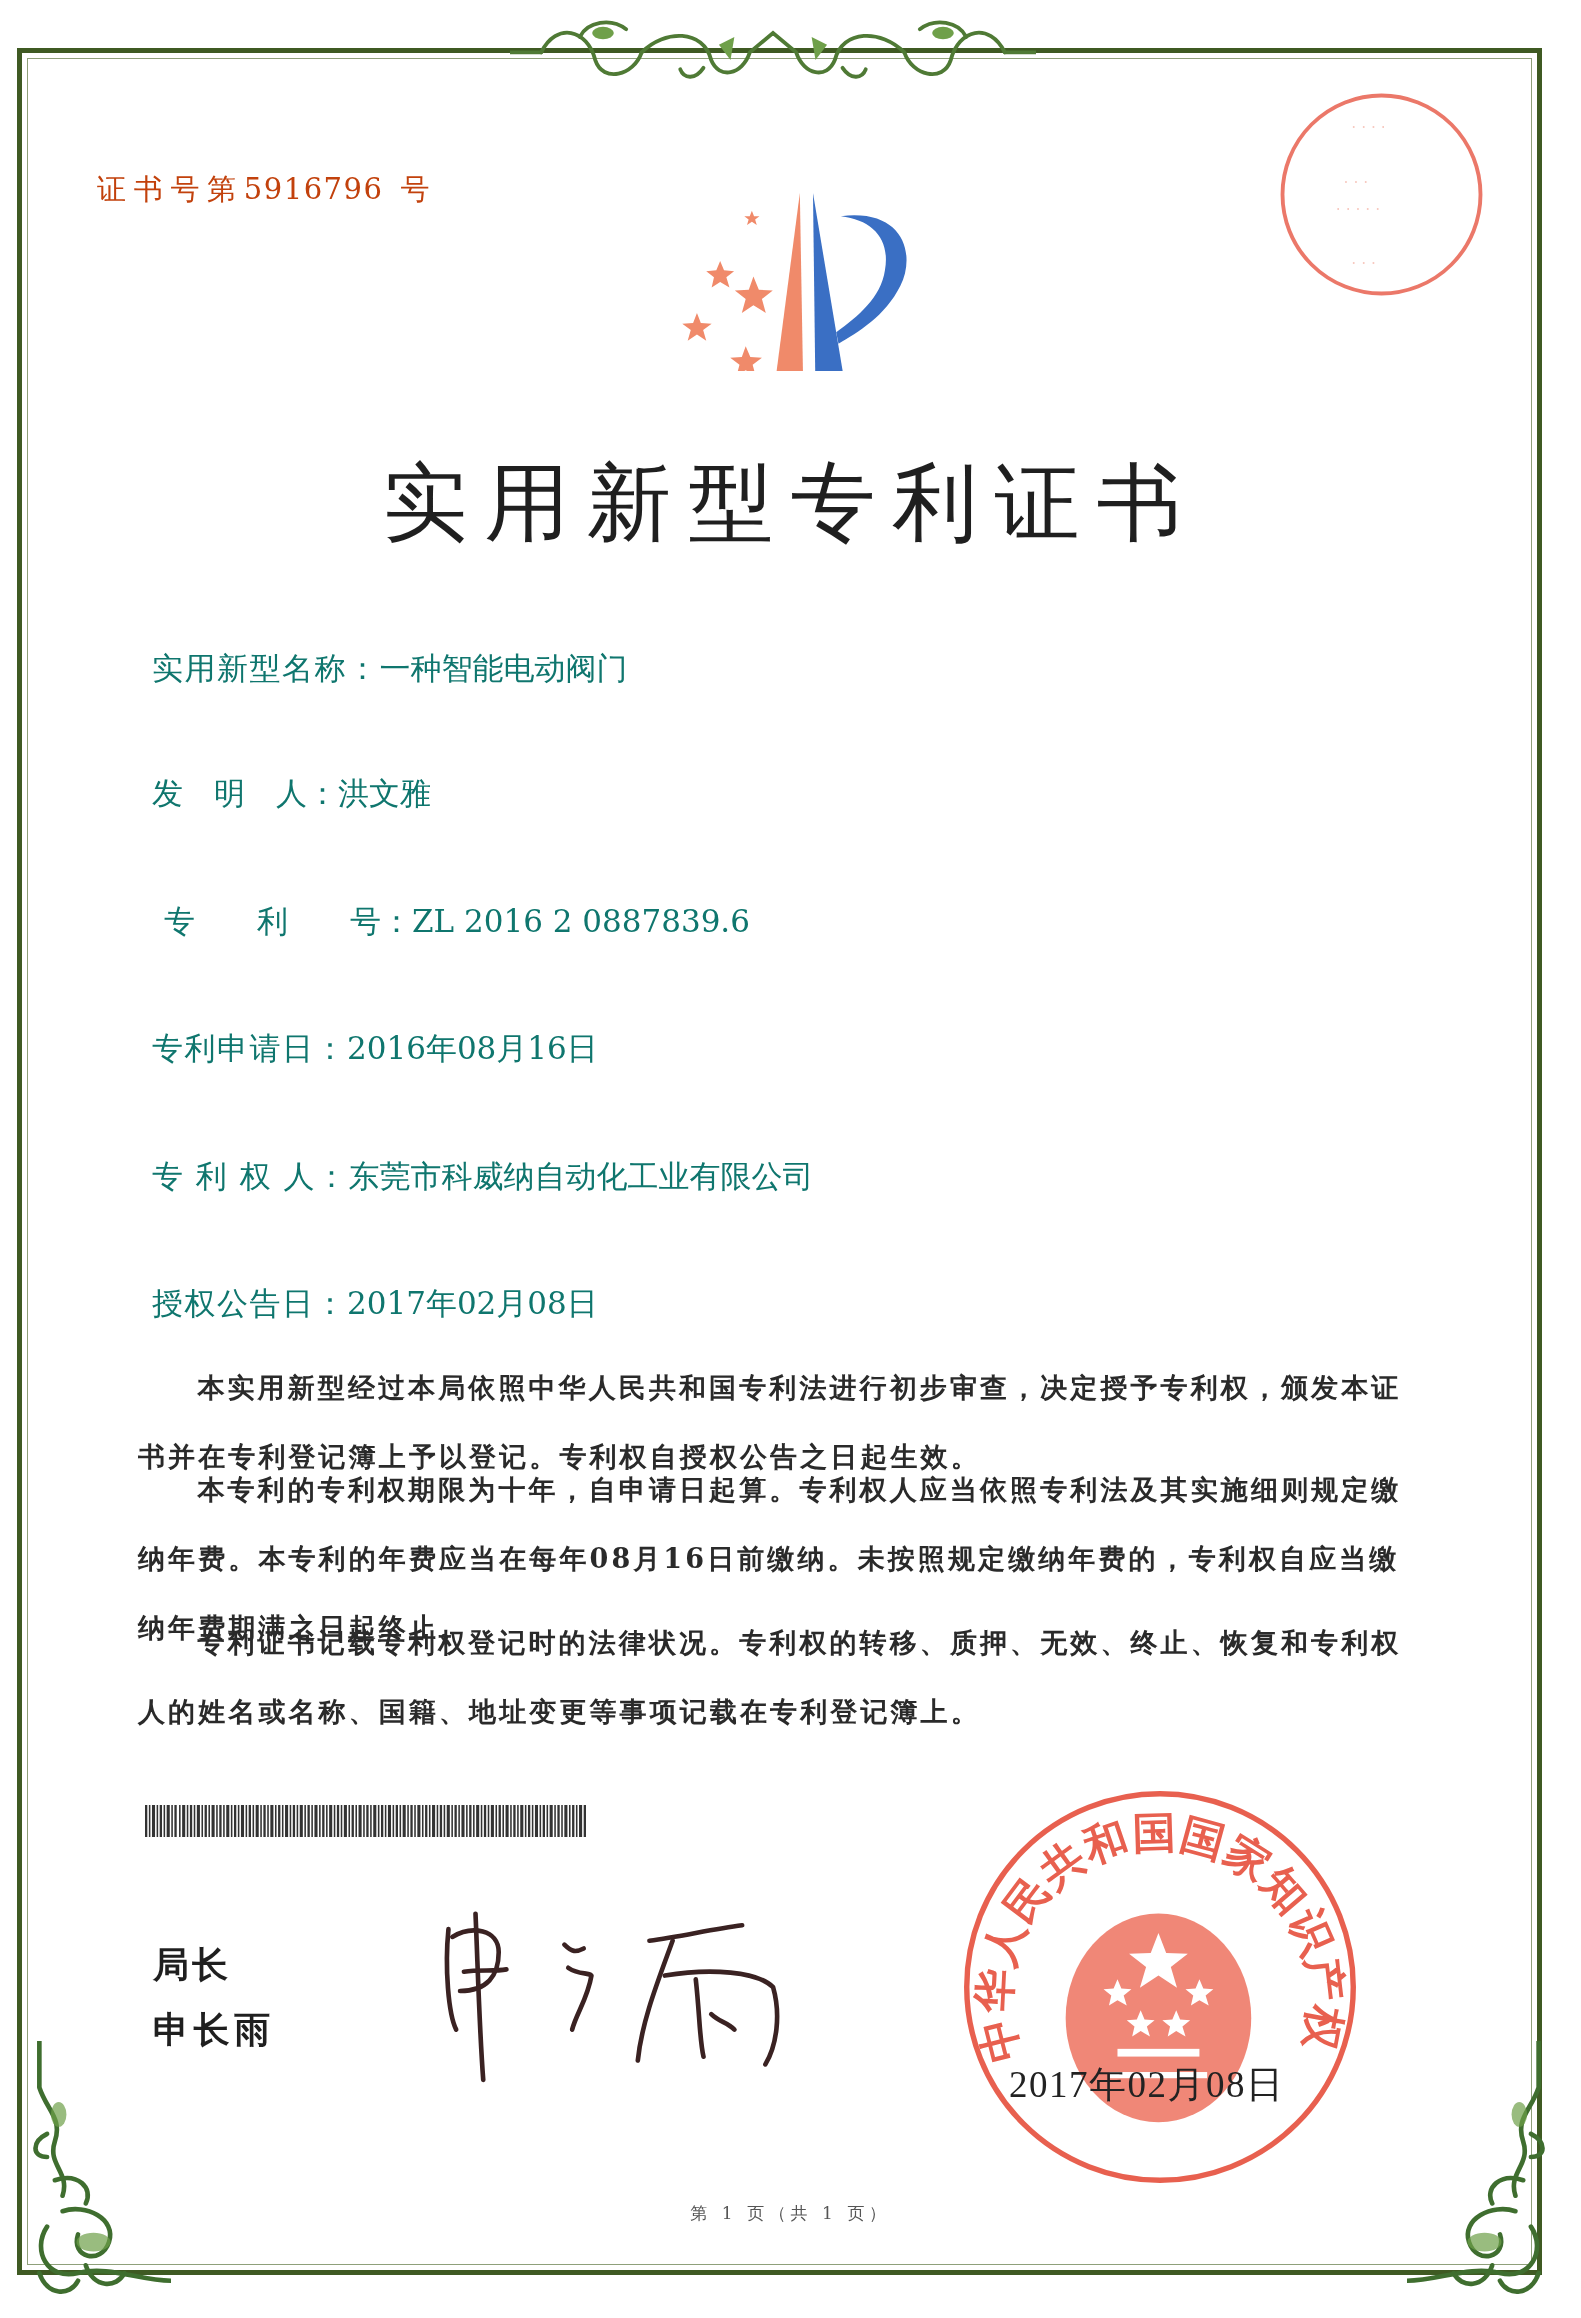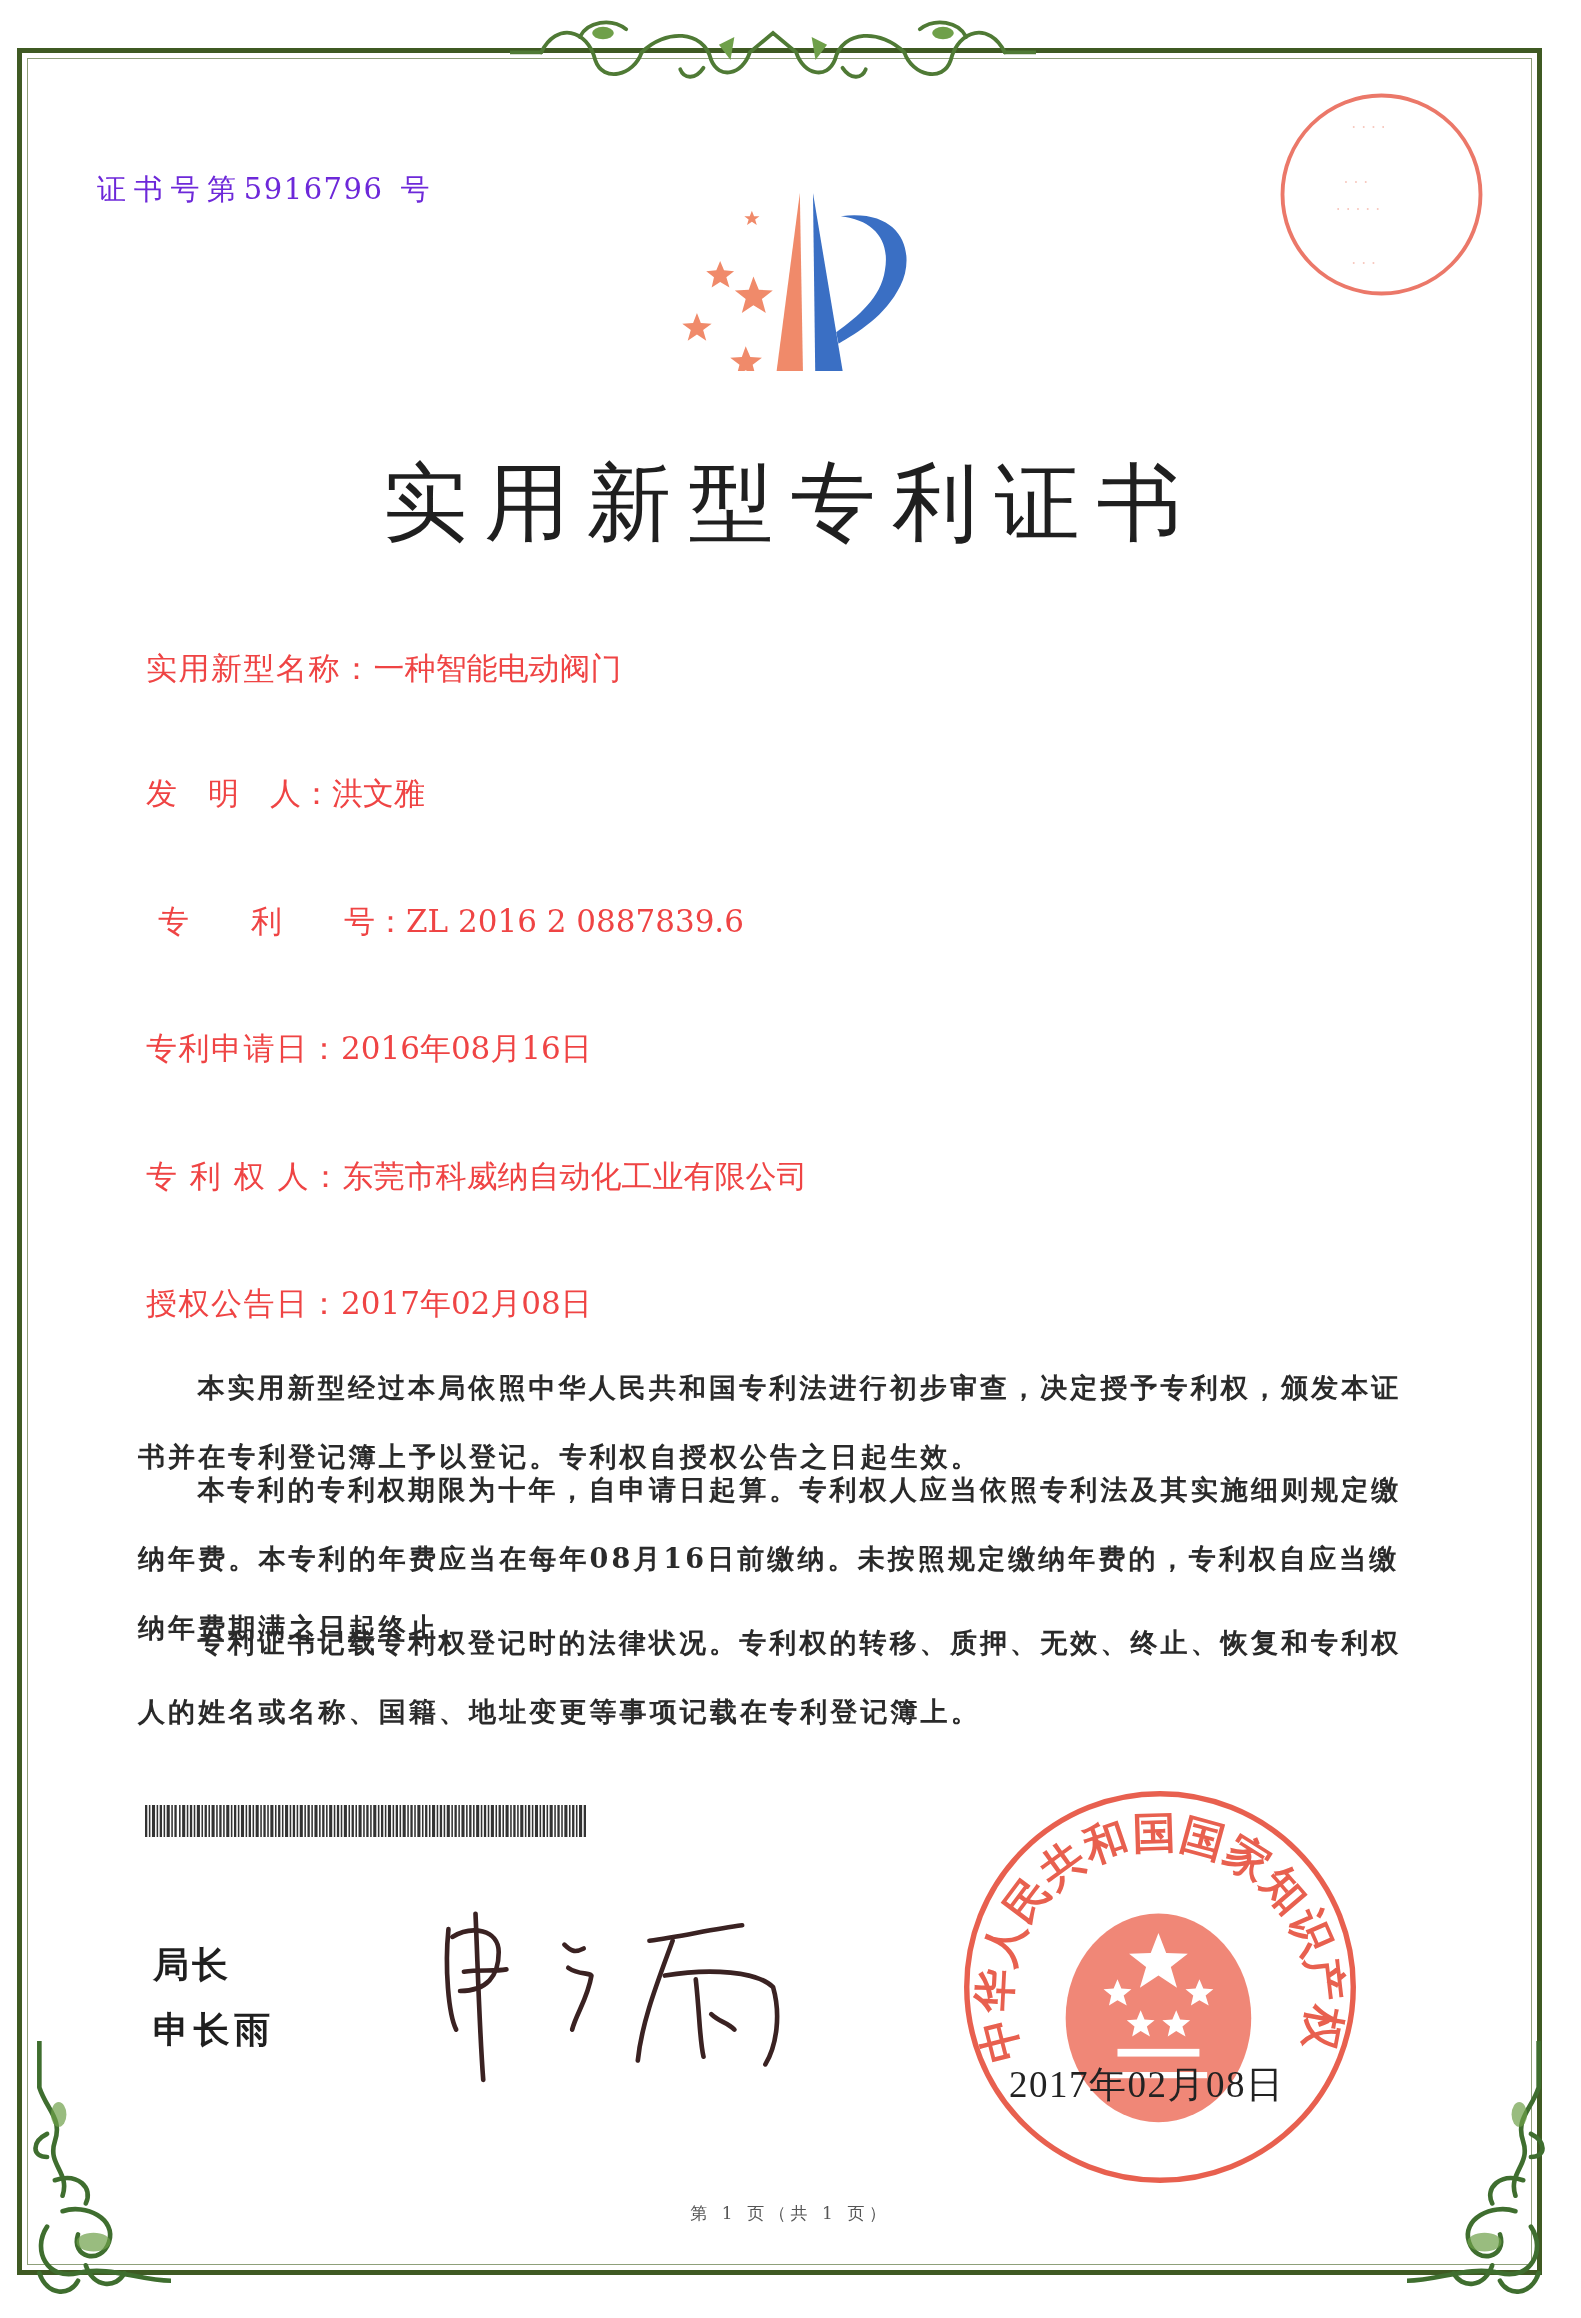--- a/index.html
+++ b/index.html
@@ -7,31 +7,31 @@
            font-family: "DejaVu Serif", "Liberation Serif", serif; color: #2a2a2a; }
     .frame-outer { position: absolute; left: 17px; top: 48px; width: 1525px; height: 2227px;
                    border: 5.4px solid #3f5a23; box-sizing: border-box; }
     .frame-inner { position: absolute; left: 27px; top: 58px; width: 1505px; height: 2207px;
                    border: 1.5px solid #8fa07a; box-sizing: border-box; }
     .top-ornament { position: absolute; left: 510px; top: 6.2px; width: 526px; height: 85px; }
     .corner { position: absolute; width: 155px; height: 263px; }
     .corner.bl { left: 15.5px; top: 2041px; }
     .corner.br { left: 1407px; top: 2041px; }
 
-    .cert-no { position: absolute; left: 97px; top: 170px; font-size: 29px; letter-spacing: 7.7px; color: #6d28d9; }
+    .cert-no { position: absolute; left: 97px; top: 170px; font-size: 29px; letter-spacing: 7.7px; color: #c2410c; }
     .cert-no .num { letter-spacing: 1.5px; }
 
     .cnipa-logo { position: absolute; left: 649px; top: 162px; width: 263px; height: 209px; }
     .top-seal { position: absolute; left: 1274px; top: 87px; width: 215px; height: 215px; }
 
     .title { position: absolute; left: 0; width: 1581px; top: 402px; text-align: center;
              font-family: "DejaVu Sans", "Liberation Sans", sans-serif; font-size: 85px;
              letter-spacing: 17px; color: #1f1f1f; font-weight: normal; margin-top: 44px; }
 
-    .field { position: absolute; left: 146px; font-size: 31px; color: #ef4444; white-space: nowrap; }
+    .field { position: absolute; left: 152px; font-size: 31px; color: #0f766e; white-space: nowrap; }
     .field .lbl { letter-spacing: 1.5px; }
     .field .val { }
     .f1 { top: 648px; }
     .f2 { top: 773px; }
     .f2 .lbl, .f3 .lbl { letter-spacing: 0; }
     .f3 { top: 901px; margin-left: 12px; }
     .f4 { top: 1028px; }
     .f5 { top: 1156px; }
     .f6 { top: 1283px; }
 

